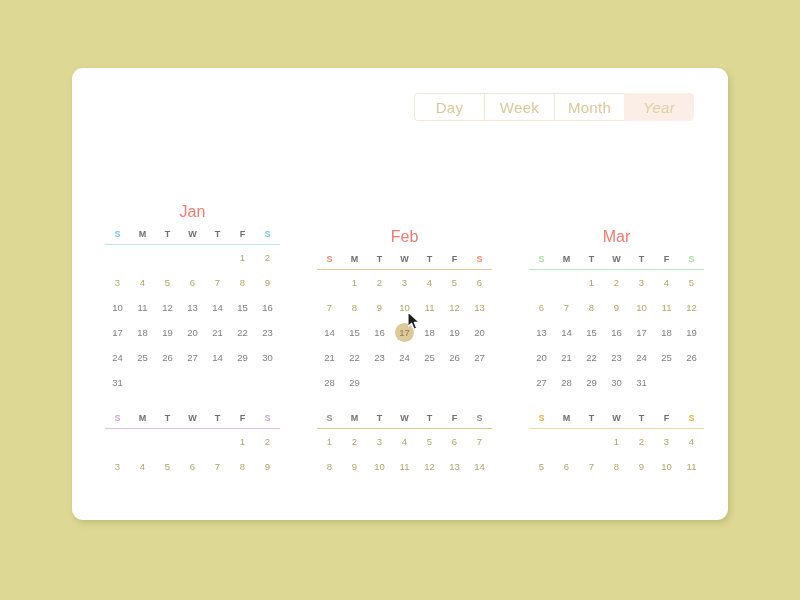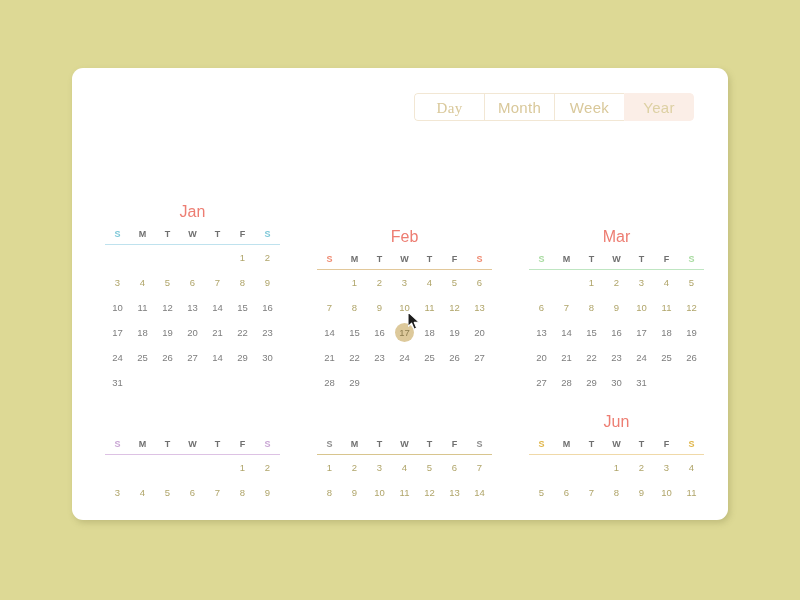--- a/index.html
+++ b/index.html
@@ -50,22 +50,22 @@
     box-sizing: border-box;
     text-align: center;
     font-size: 15px;
     color: #d9c89a;
     background: #ffffff;
     border: 1px solid #f2e7d4;
     border-right: none;
     letter-spacing: 0.3px;
   }
   .tab:last-child { border-right: 1px solid #f2e7d4; }
-  .tab:first-child { border-top-left-radius: 4px; border-bottom-left-radius: 4px; font-family: Liberation Serif, serif; }
-  .tab:last-child { border-top-right-radius: 4px; border-bottom-right-radius: 4px; }
+  .tab:first-child { border-top-left-radius: 4px; border-bottom-left-radius: 4px; }
+  .tab:last-child { border-top-right-radius: 4px; border-bottom-right-radius: 4px; font-style: italic; }
   .tab.active {
     background: #fbeee7;
     color: #ddd0a3;
     border-color: #fbeee7;
   }
 
   
   .year-title {
     position: absolute;
     left: 36px;
@@ -148,22 +148,22 @@
 </style>
 </head>
 <body>
 
 <div id="app">
 
   <div class="card">
 
     <div class="tabs">
         <div class="tab">Day</div>
+        <div class="tab">Week</div>
         <div class="tab">Month</div>
-        <div class="tab">Week</div>
         <div class="tab active">Year</div>
       </div>
 
 
     <div class="months">
         <div class="month">
           <div class="month-name">Jan</div>
           <table class="cal">
             <thead>
               <tr style="border-bottom-color: rgb(191, 226, 238);">
@@ -424,21 +424,20 @@
                 <td><span class="daywrap">10</span></td>
                 <td><span class="daywrap">11</span></td>
                 <td><span class="daywrap">12</span></td>
                 <td><span class="daywrap">13</span></td>
                 <td><span class="daywrap">14</span></td>
               </tr>
             </tbody>
           </table>
         </div>
         <div class="month">
-          <div class="month-name">Jun</div>
           <table class="cal">
             <thead>
               <tr style="border-bottom-color: rgb(240, 217, 168);">
                 <th style="color: rgb(224, 182, 74);">S</th>
                 <th>M</th>
                 <th>T</th>
                 <th>W</th>
                 <th>T</th>
                 <th>F</th>
                 <th style="color: rgb(224, 182, 74);">S</th>

